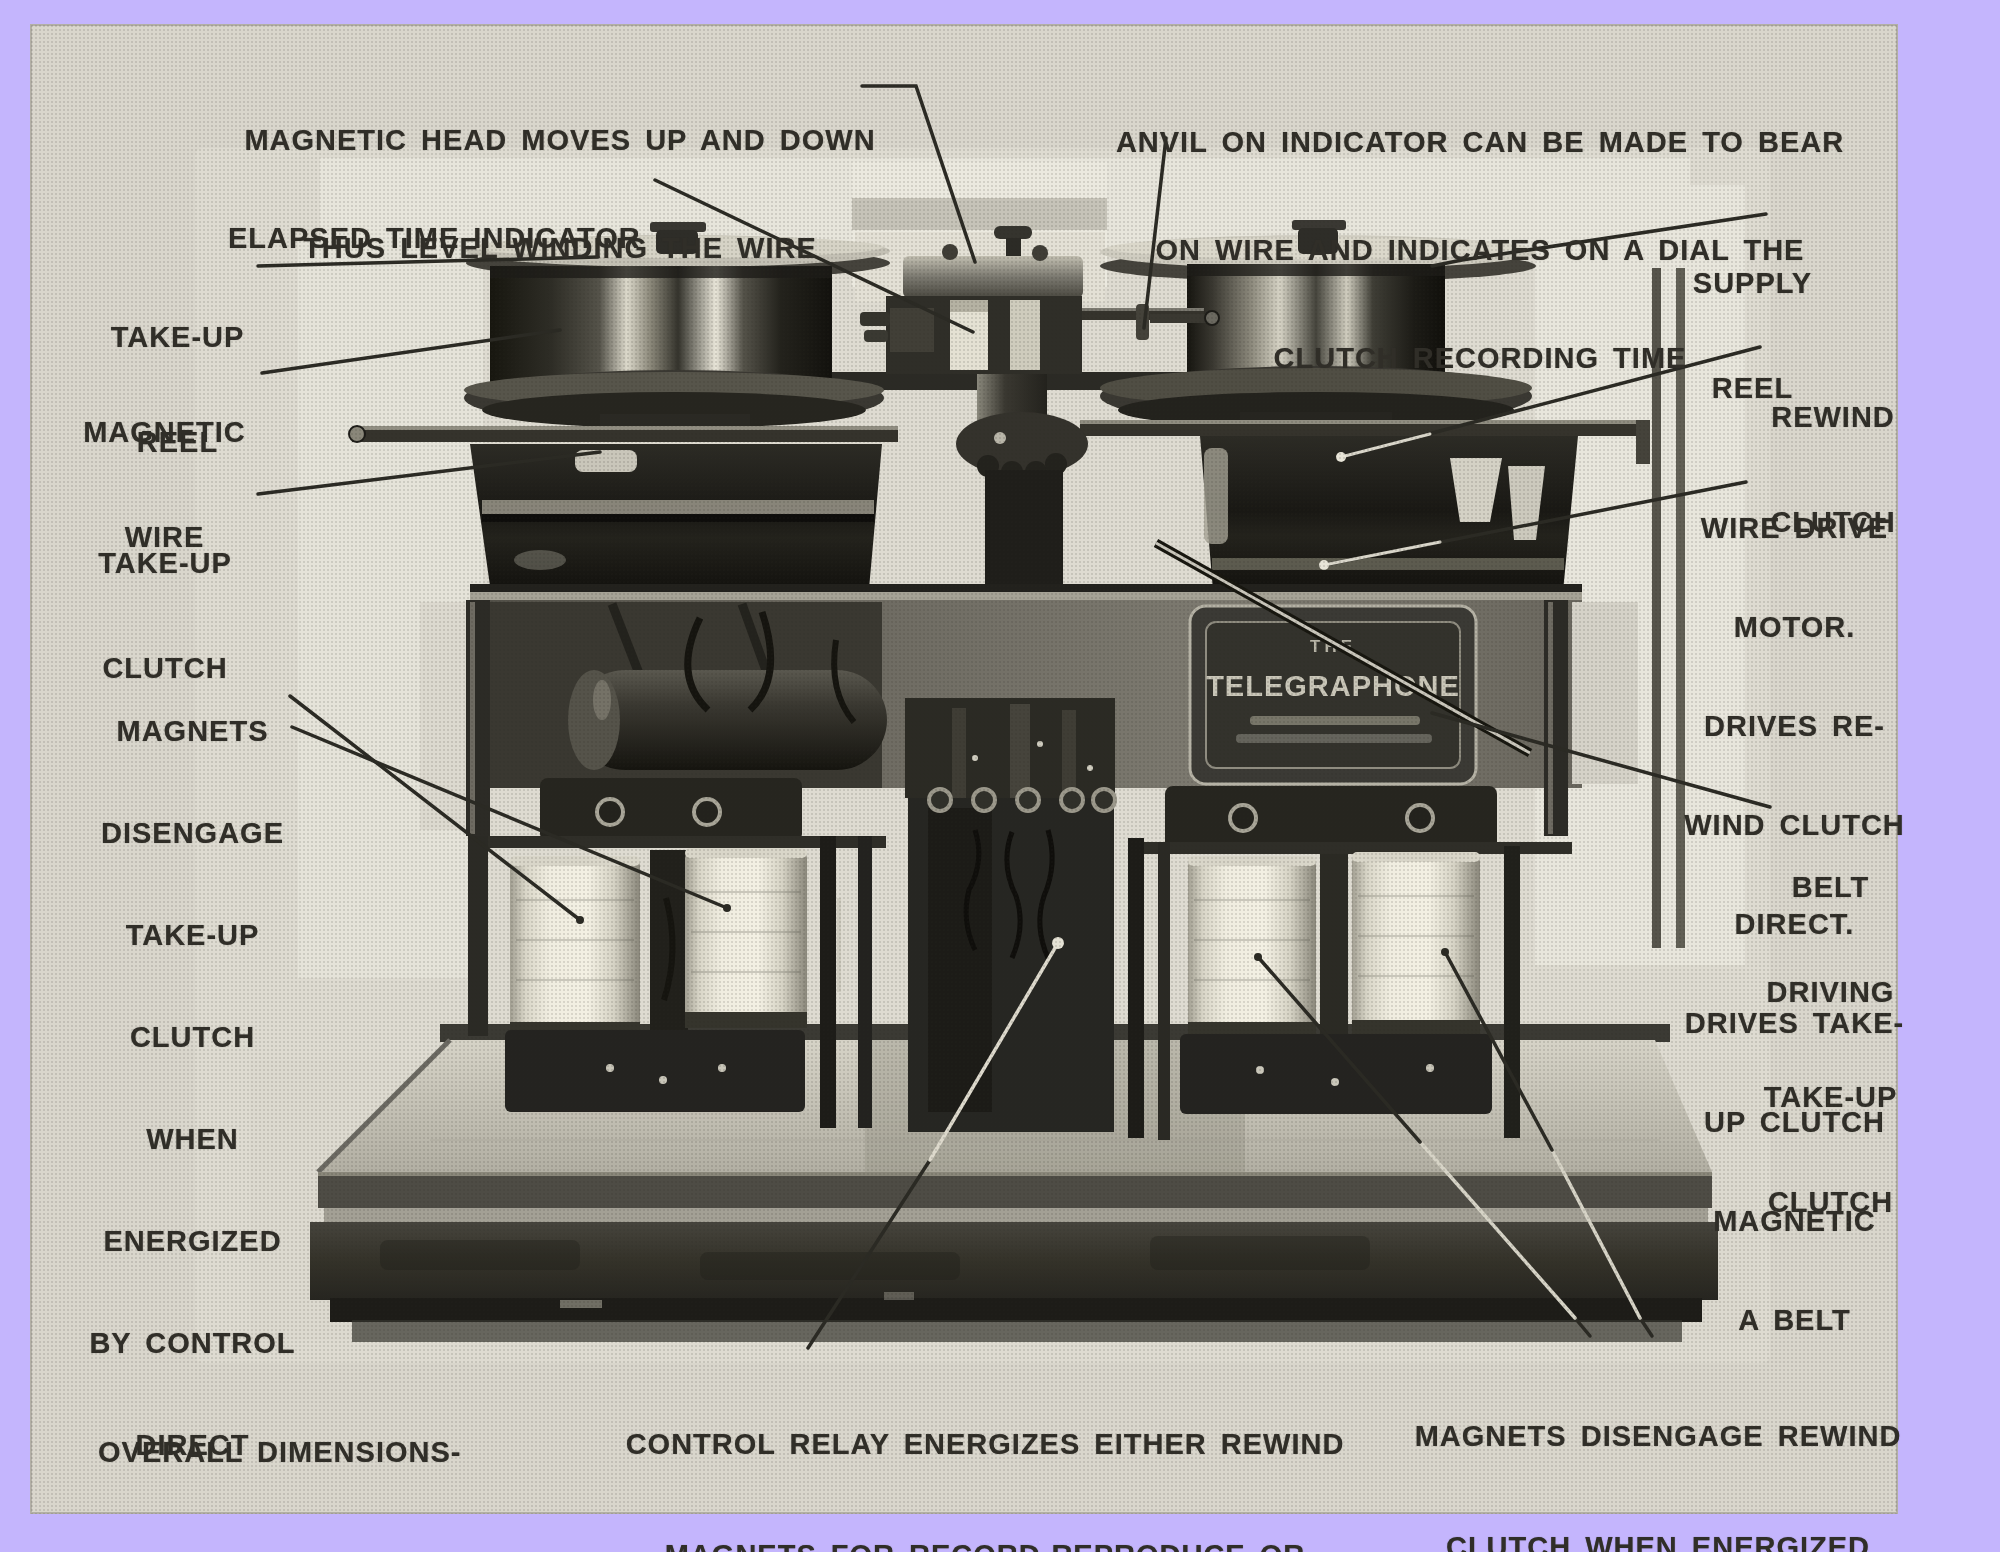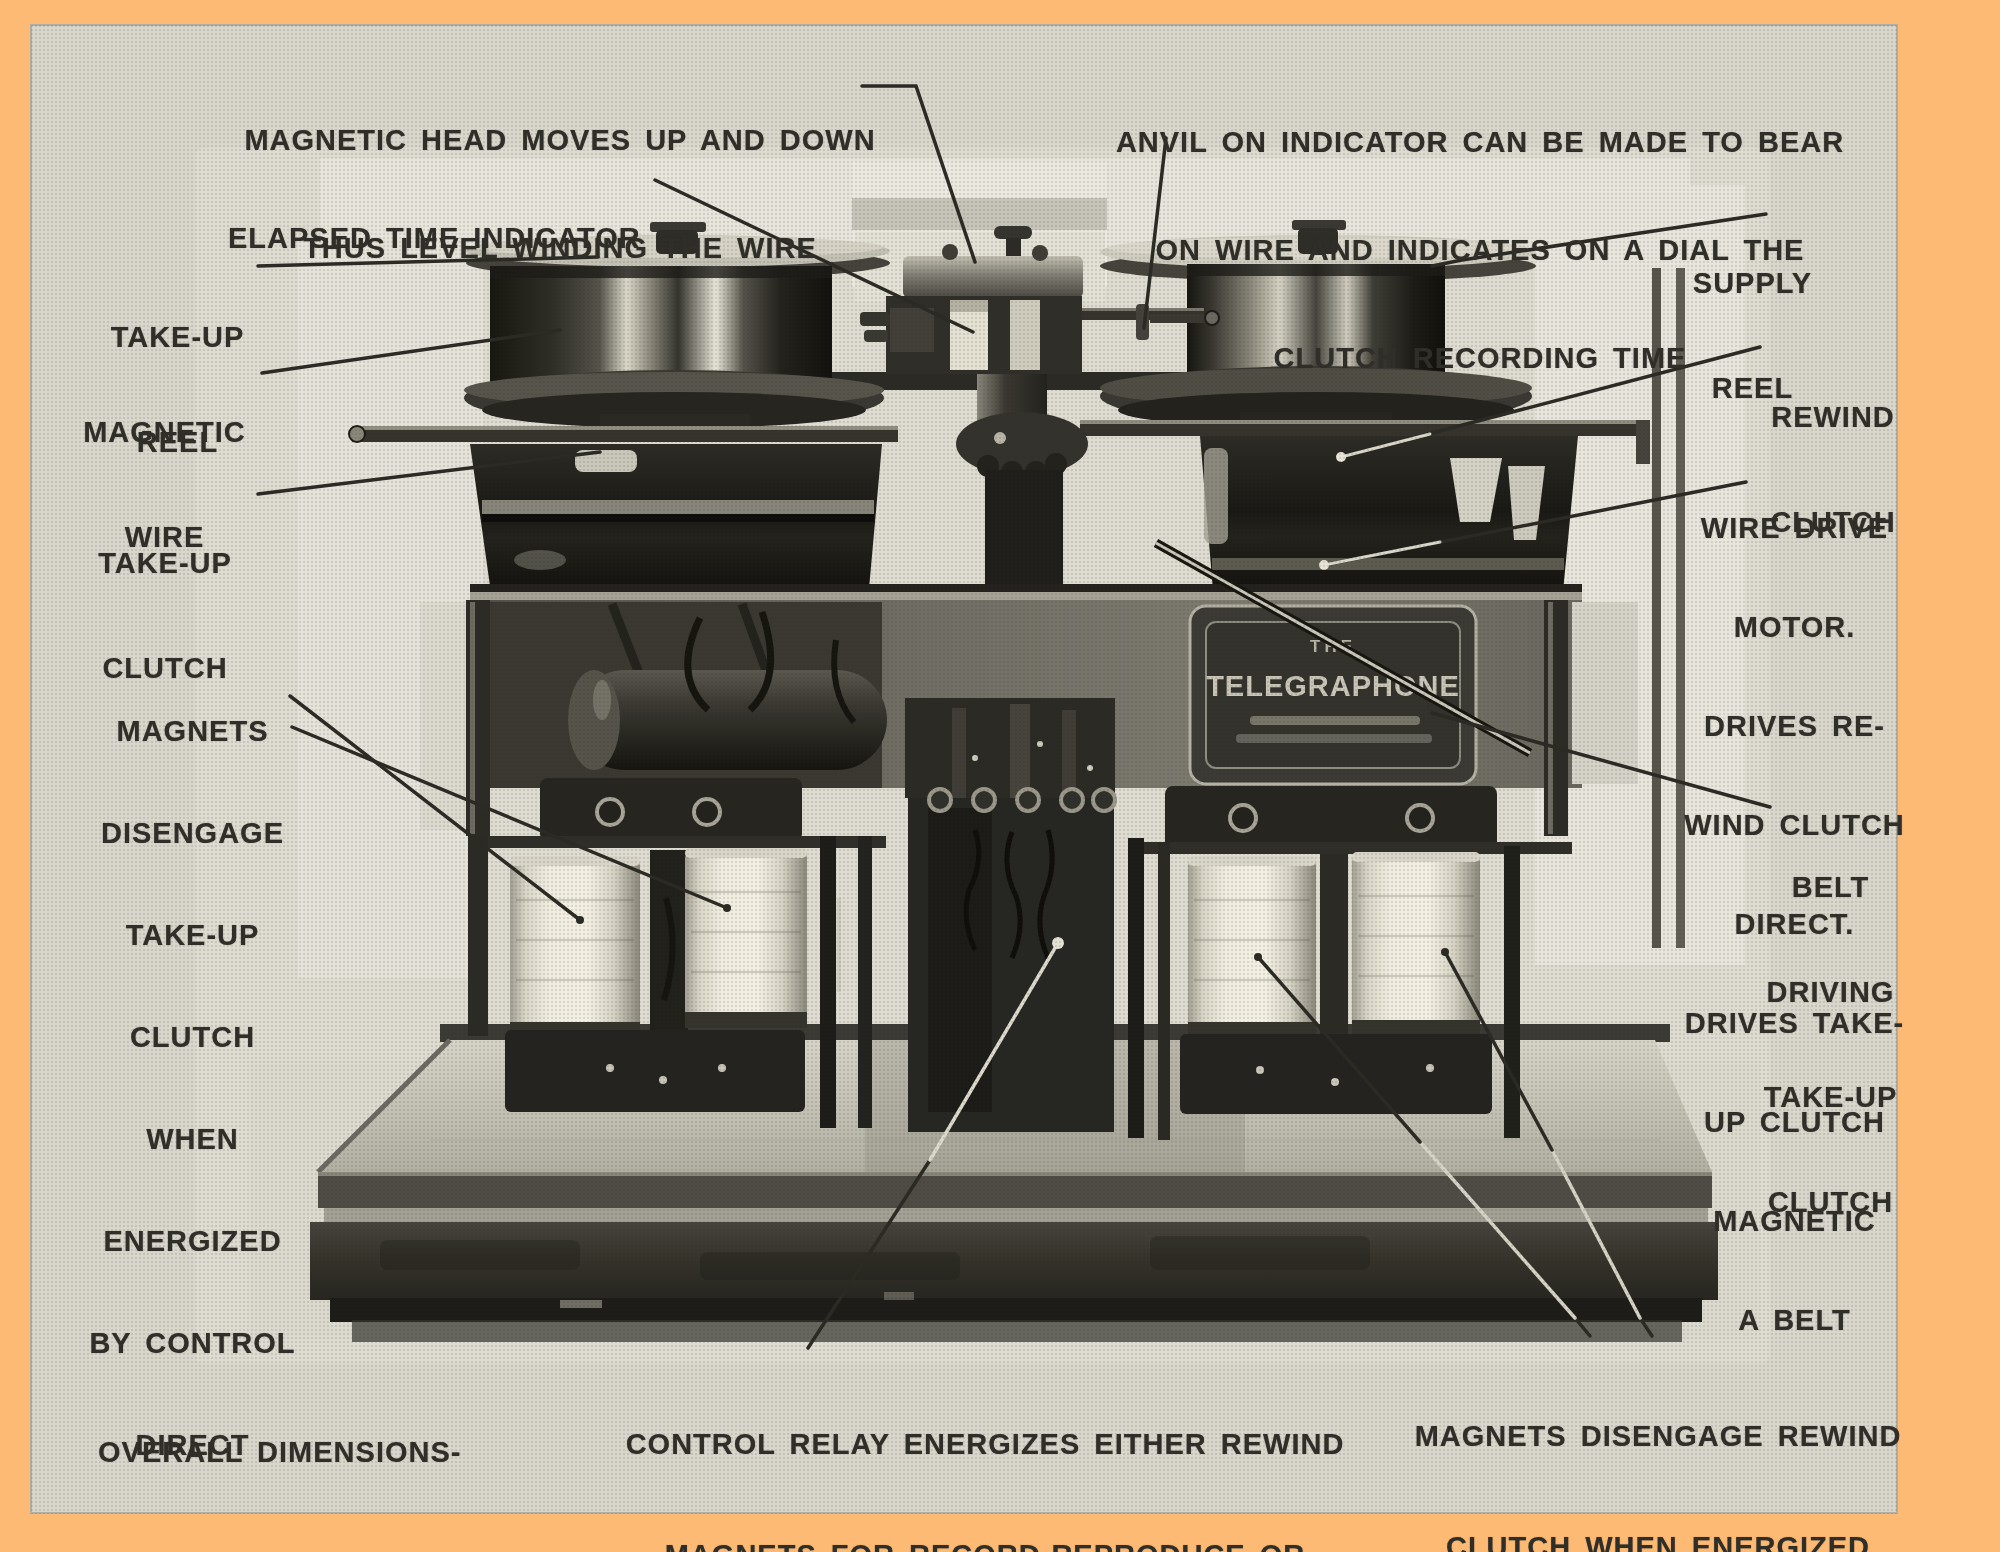--- a/index.html
+++ b/index.html
@@ -1,16 +1,16 @@
 <!DOCTYPE html>
 <html><head>
 <meta charset="utf-8">
 <style>
   html,body{margin:0;padding:0;background:#e6e4dc;}
-  .page{position:relative;width:2000px;height:1552px;background:#fdba74;overflow:hidden;
+  .page{position:relative;width:2000px;height:1552px;background:#c4b5fd;overflow:hidden;
         font-family:"Liberation Sans","DejaVu Sans",sans-serif;}
   .block{position:absolute;left:30px;top:24px;width:1868px;height:1490px;
          background:#d9d6cc;border:2px solid rgba(105,102,92,.35);box-sizing:border-box;}
   .art{position:absolute;left:0;top:0;width:2000px;height:1552px;z-index:2;}
   .halftone{position:absolute;left:30px;top:24px;width:1868px;height:1490px;z-index:5;pointer-events:none;
             background-image:radial-gradient(rgba(42,40,32,0.13) 1px, transparent 1.3px);
             background-size:4px 4px;}
   .lbl{position:absolute;z-index:10;font-weight:700;color:#302e28;text-align:center;
        font-size:29px;line-height:36px;letter-spacing:1px;word-spacing:5px;white-space:pre;
        text-shadow:0 0 1px rgba(48,46,40,.55);}

